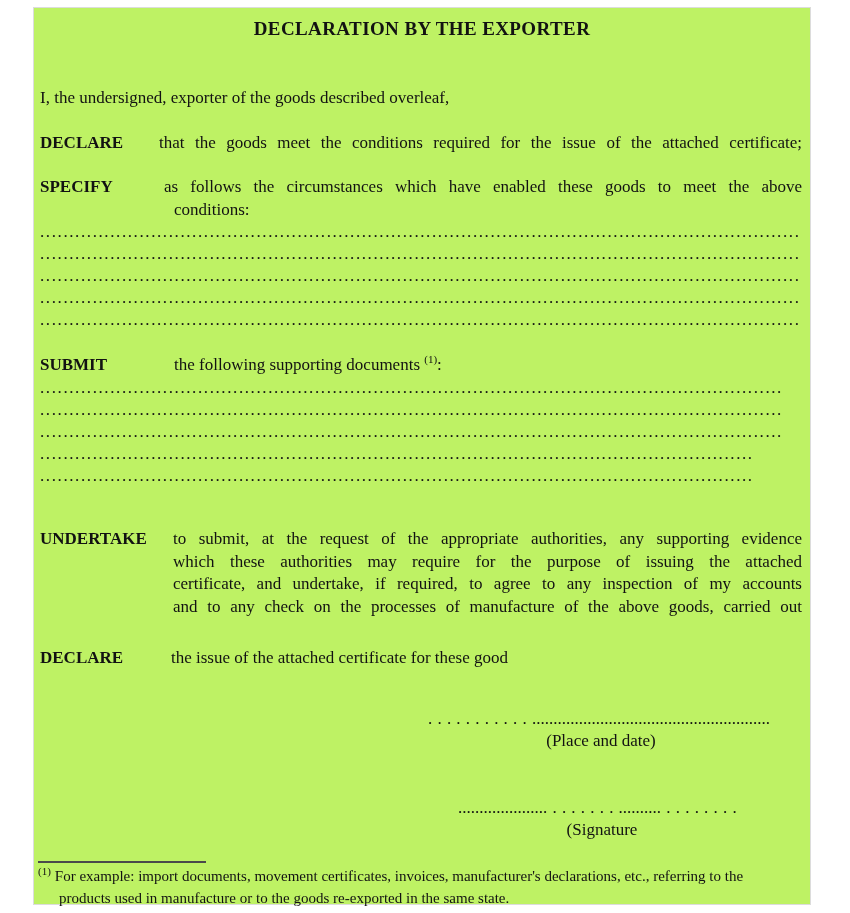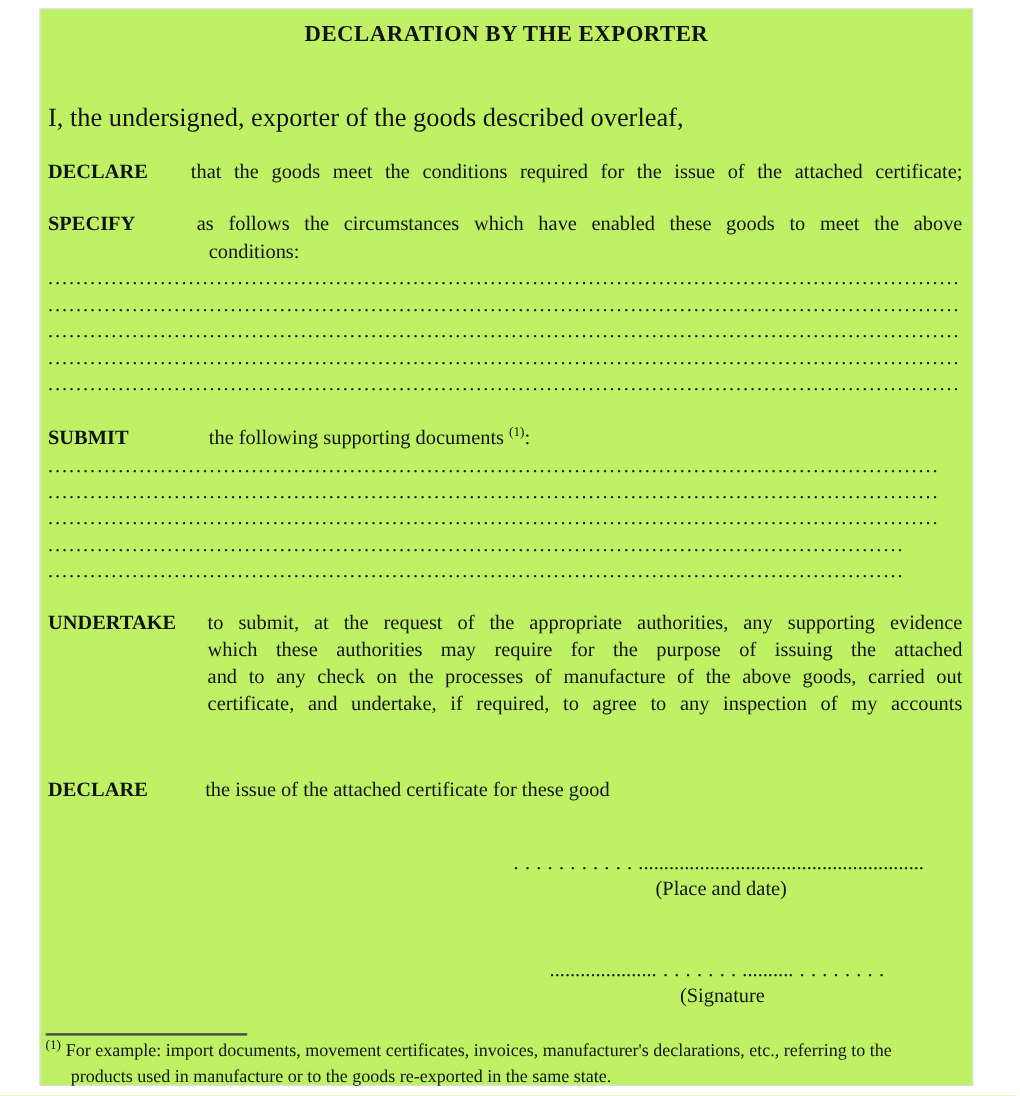--- a/index.html
+++ b/index.html
@@ -19,21 +19,21 @@
     border: 1px solid #dcdcdc;
   }
   .title {
     position: absolute; top: 10px; left: 0; width: 100%;
     text-align: center;
     font-size: 19px; font-weight: bold;
     letter-spacing: 0.4px;
   }
   .intro {
     position: absolute; left: 6px; top: 78px;
-    width: 762px; font-size: 22px; line-height: 23px;
+    width: 762px; font-size: 17px; line-height: 23px;
   }
   .row {
     position: absolute; left: 6px; width: 762px;
     display: flex; align-items: flex-start;
     font-size: 17px; line-height: 23px;
   }
   .lbl { font-weight: bold; flex: 0 0 auto; white-space: nowrap; }
   .row-declare { top: 123px; }
   .row-declare .lbl { width: 119px; }
   .row-specify { top: 167px; }
@@ -49,21 +49,21 @@
   .dots-group { position: absolute; left: 6px; width: 762px; }
   .dots-g1 { top: 213px; }
   .dots-g2 { top: 369px; }
   .dotline {
     font-size: 17px; line-height: 22px;
     letter-spacing: 1.6px;
     white-space: nowrap; overflow: hidden;
     color: #151515;
   }
   .undertake {
-    position: absolute; left: 6px; top: 500px; width: 762px;
+    position: absolute; left: 6px; top: 520px; width: 762px;
     font-size: 17px; line-height: 22.5px;
   }
   .u-first { display: flex; }
   .u-first .lbl { width: 133px; }
   .u-cont { margin-left: 133px; text-align: justify; text-align-last: justify; }
   .u-last { margin-left: 133px; }
   .sigblock { position: absolute; text-align: center; }
   .placedate { left: 394px; top: 704px; width: 346px; }
   .signature { left: 424px; top: 793px; width: 288px; }
   .dmix {
@@ -127,22 +127,22 @@
     <div class="dotline">..........................................................................................................................</div>
     <div class="dotline">..........................................................................................................................</div>
   </div>
 
   <div class="undertake">
     <div class="u-first">
       <span class="lbl">UNDERTAKE</span>
       <span class="txt just">to submit, at the request of the appropriate authorities, any supporting evidence</span>
     </div>
     <div class="u-cont">which these authorities may require for the purpose of issuing the attached</div>
+    <div class="u-cont">certificate, and undertake, if required, to agree to any inspection of my accounts</div>
     <div class="u-cont">and to any check on the processes of manufacture of the above goods, carried out</div>
-    <div class="u-cont">certificate, and undertake, if required, to agree to any inspection of my accounts</div>
   </div>
 
   <div class="row row-request">
     <span class="lbl">DECLARE</span>
     <span class="txt">the issue of the attached certificate for these good</span>
   </div>
 
   <div class="sigblock placedate">
     <div class="dmix"><span class="seg-w">...........</span><span class="seg-d">........................................................</span></div>
     <div class="cap">(Place and date)</div>

